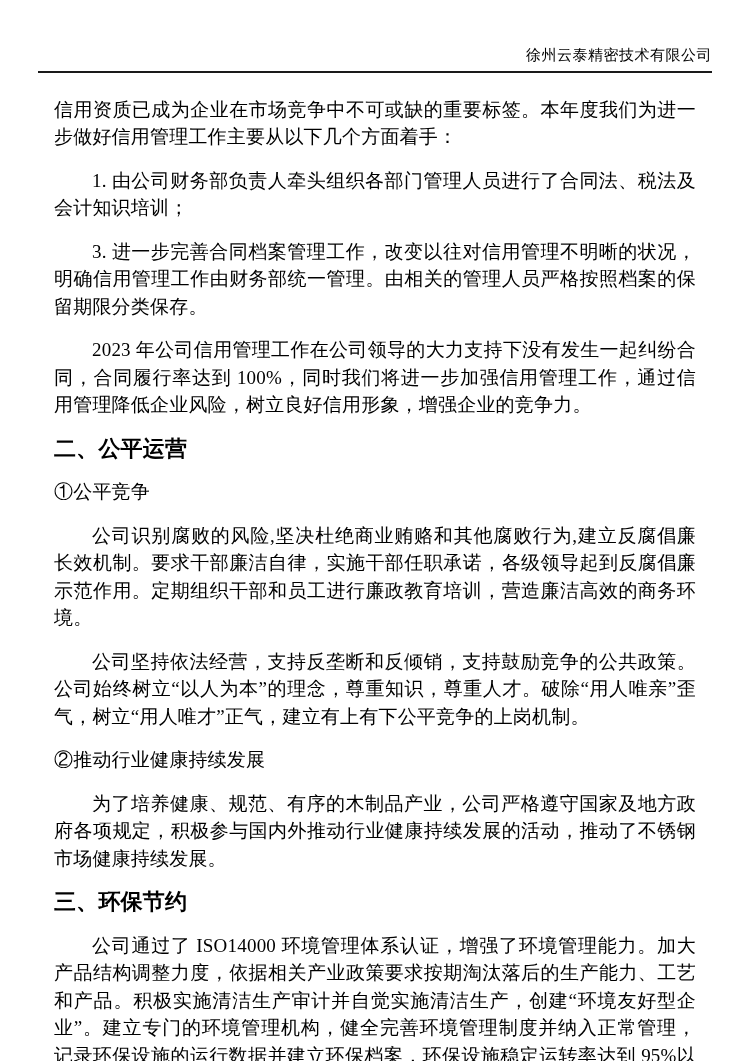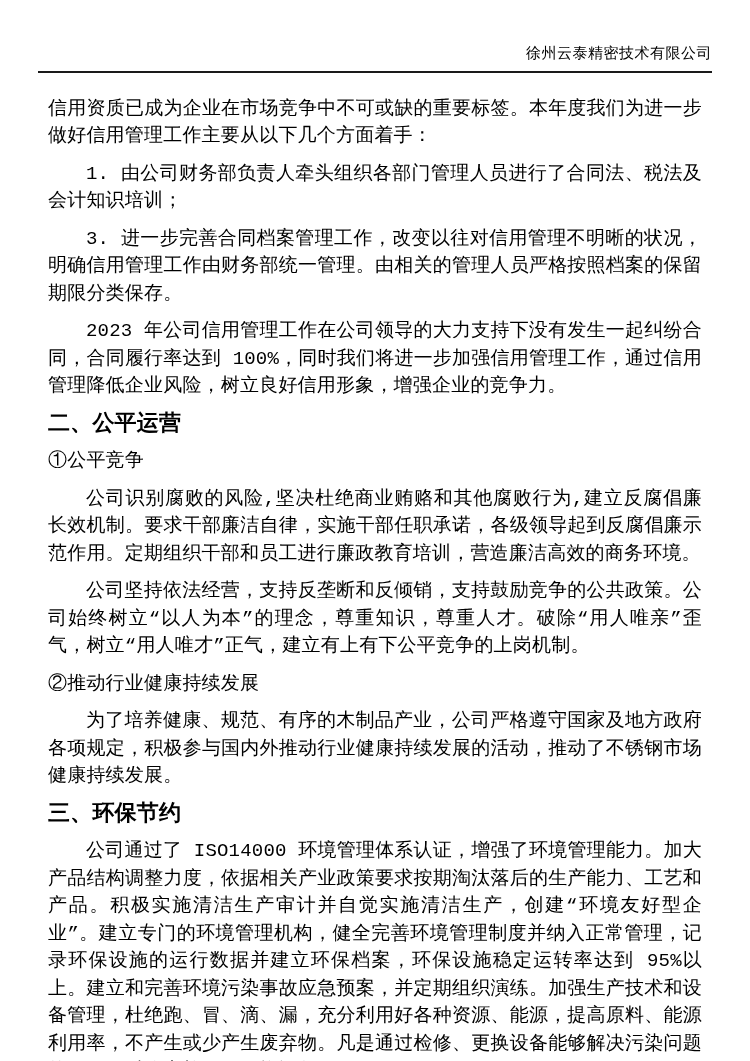--- a/index.html
+++ b/index.html
@@ -6,41 +6,41 @@
     margin: 0;
     padding: 0;
     background: #ffffff;
   }
   .page {
     width: 750px;
     height: 1061px;
     box-sizing: border-box;
     background: #ffffff;
     padding: 46px 38px 0 38px;
-    font-family: Liberation Mono, monospace;
+    font-family: Liberation Serif, serif;
     color: #000000;
     overflow: hidden;
   }
   .page-header {
     text-align: right;
     font-size: 15px;
     line-height: 1.25;
     letter-spacing: 0.5px;
     padding-bottom: 6px;
     border-bottom: 2px solid #1a1a1a;
   }
   .content {
     margin-top: 23px;
     font-size: 19px;
     line-height: 27.5px;
     text-align: justify;
     letter-spacing: 0.2px;
   }
   .content p {
-    margin: 10px;
+    margin: 16px;
     padding: 0;
     word-break: break-all;
   }
   .p-plain   { text-indent: 0; }
   .p-indent2 { text-indent: 38px; }
   .p-indent1 { text-indent: 19px; }
   .p-heading { text-indent: 0; font-weight: 700; font-size: 22px; }
 </style>
 </head>
 <body>

